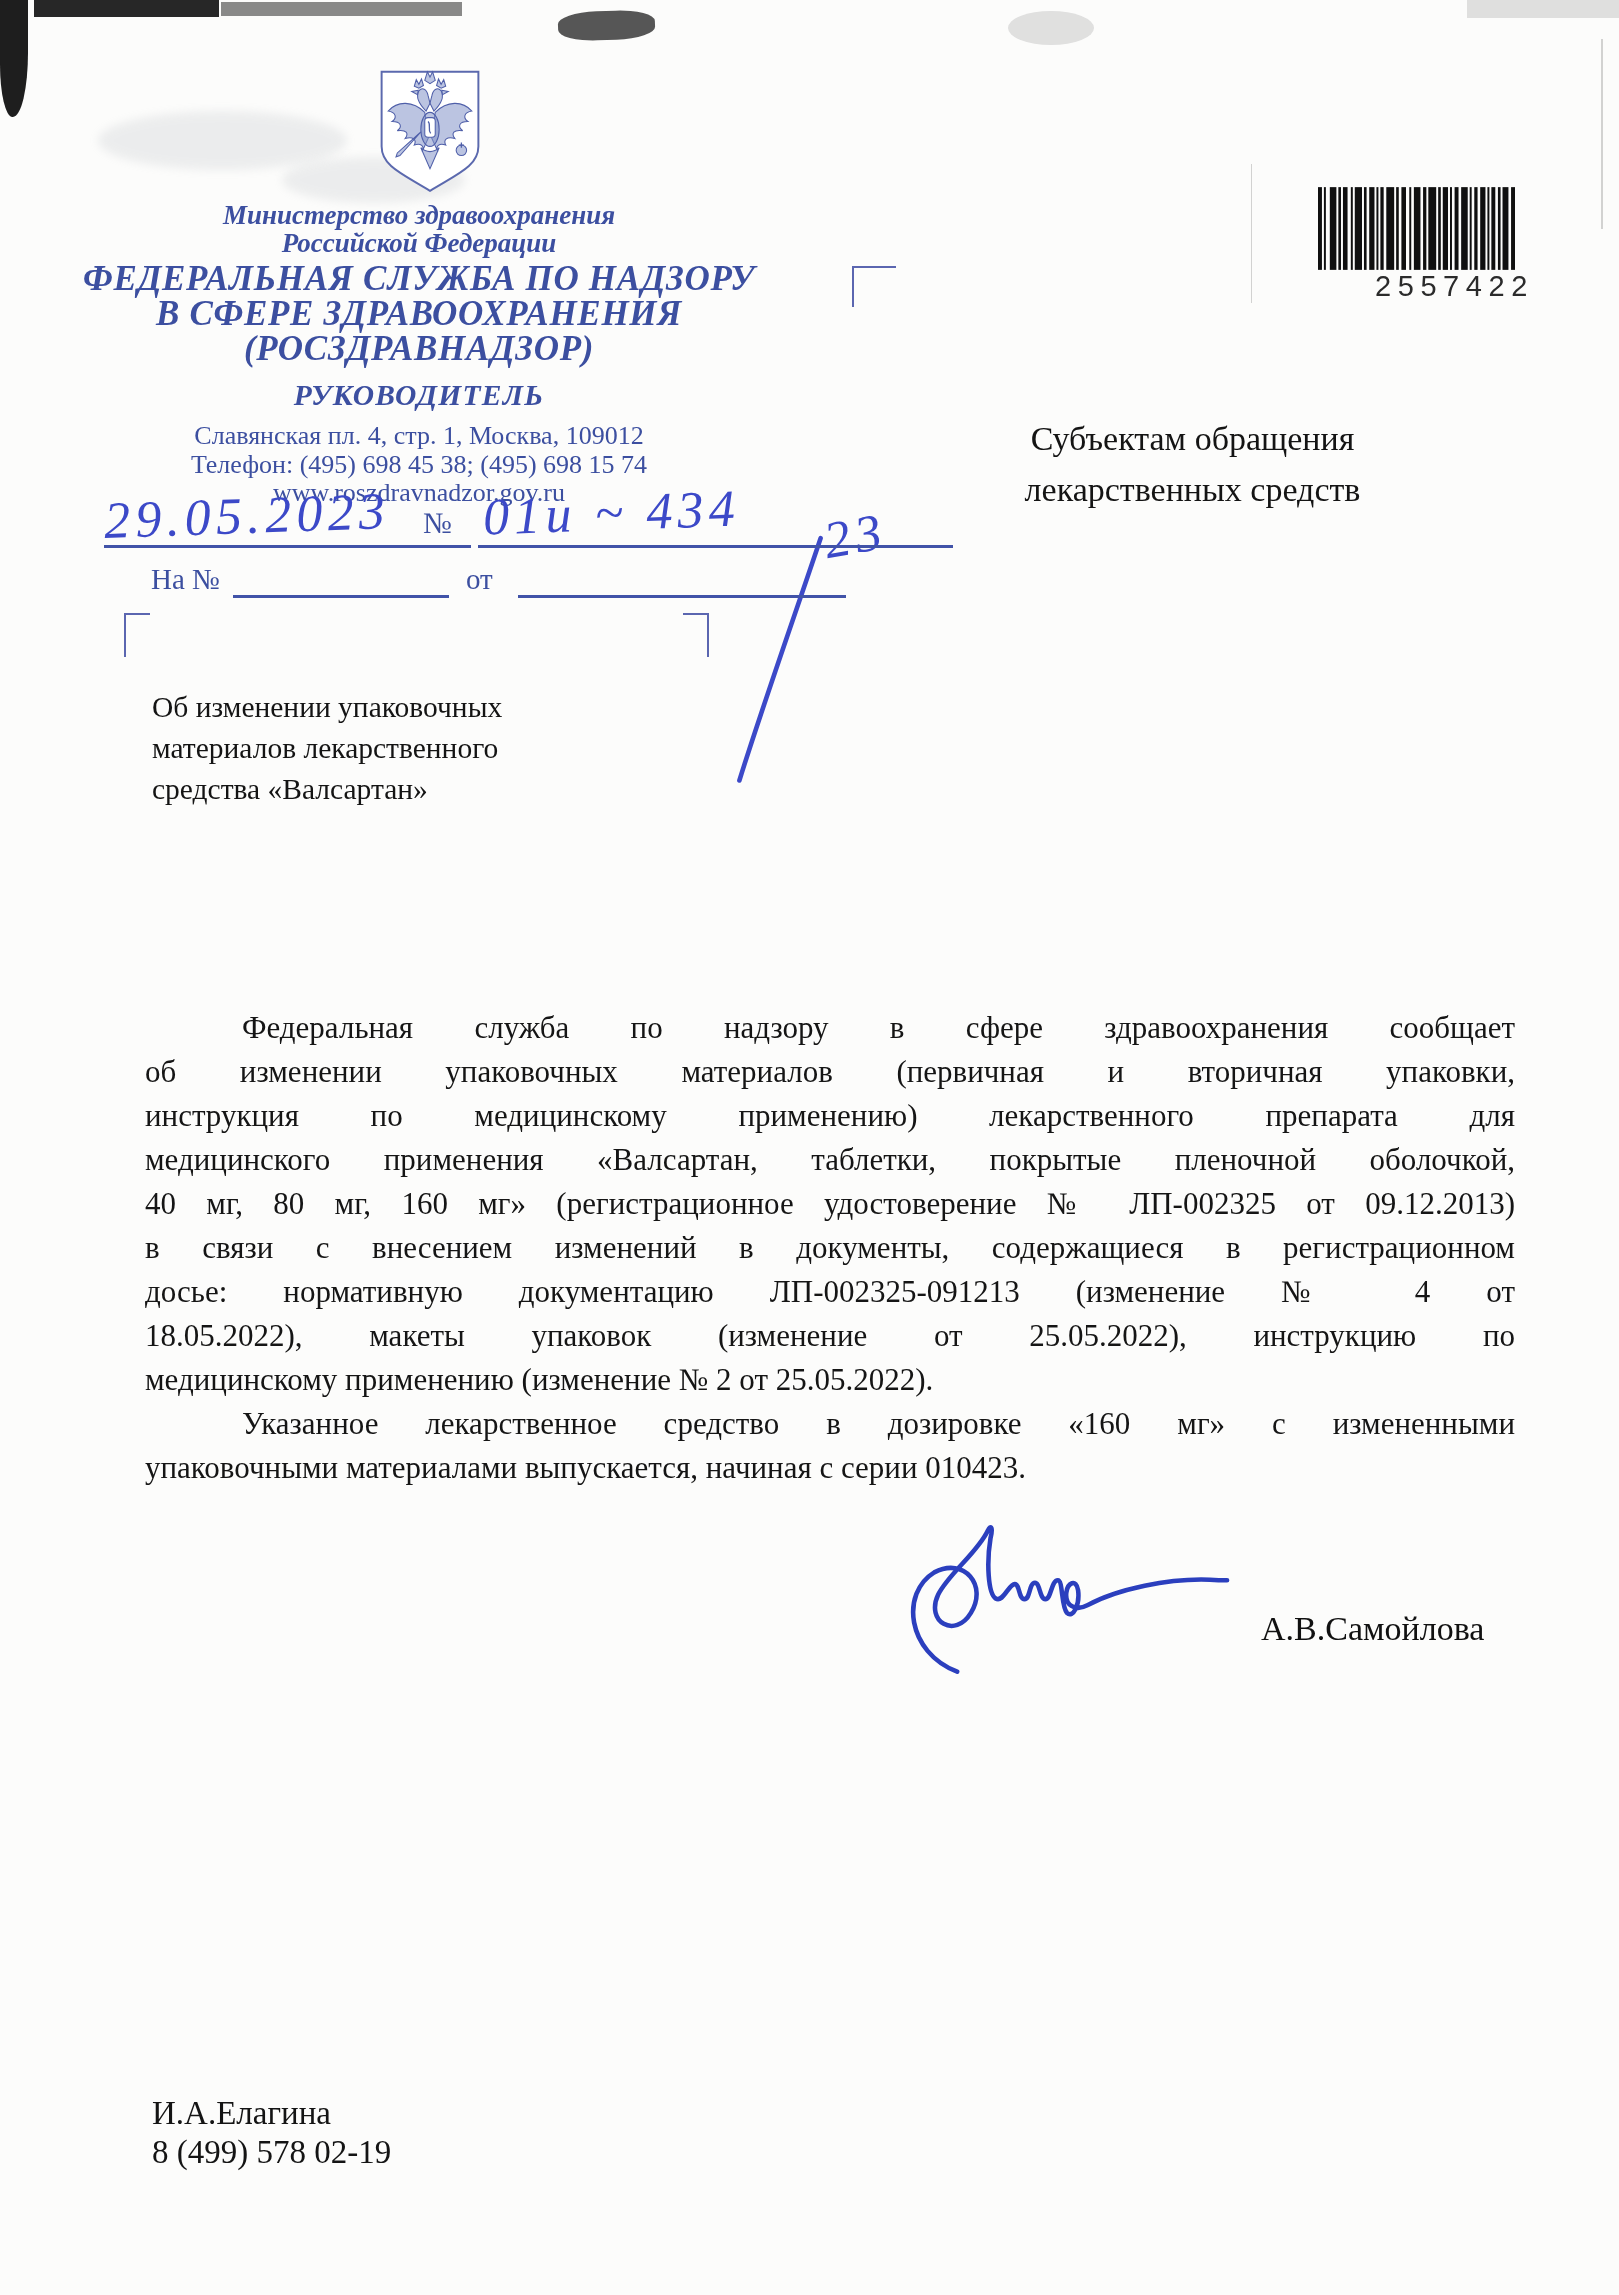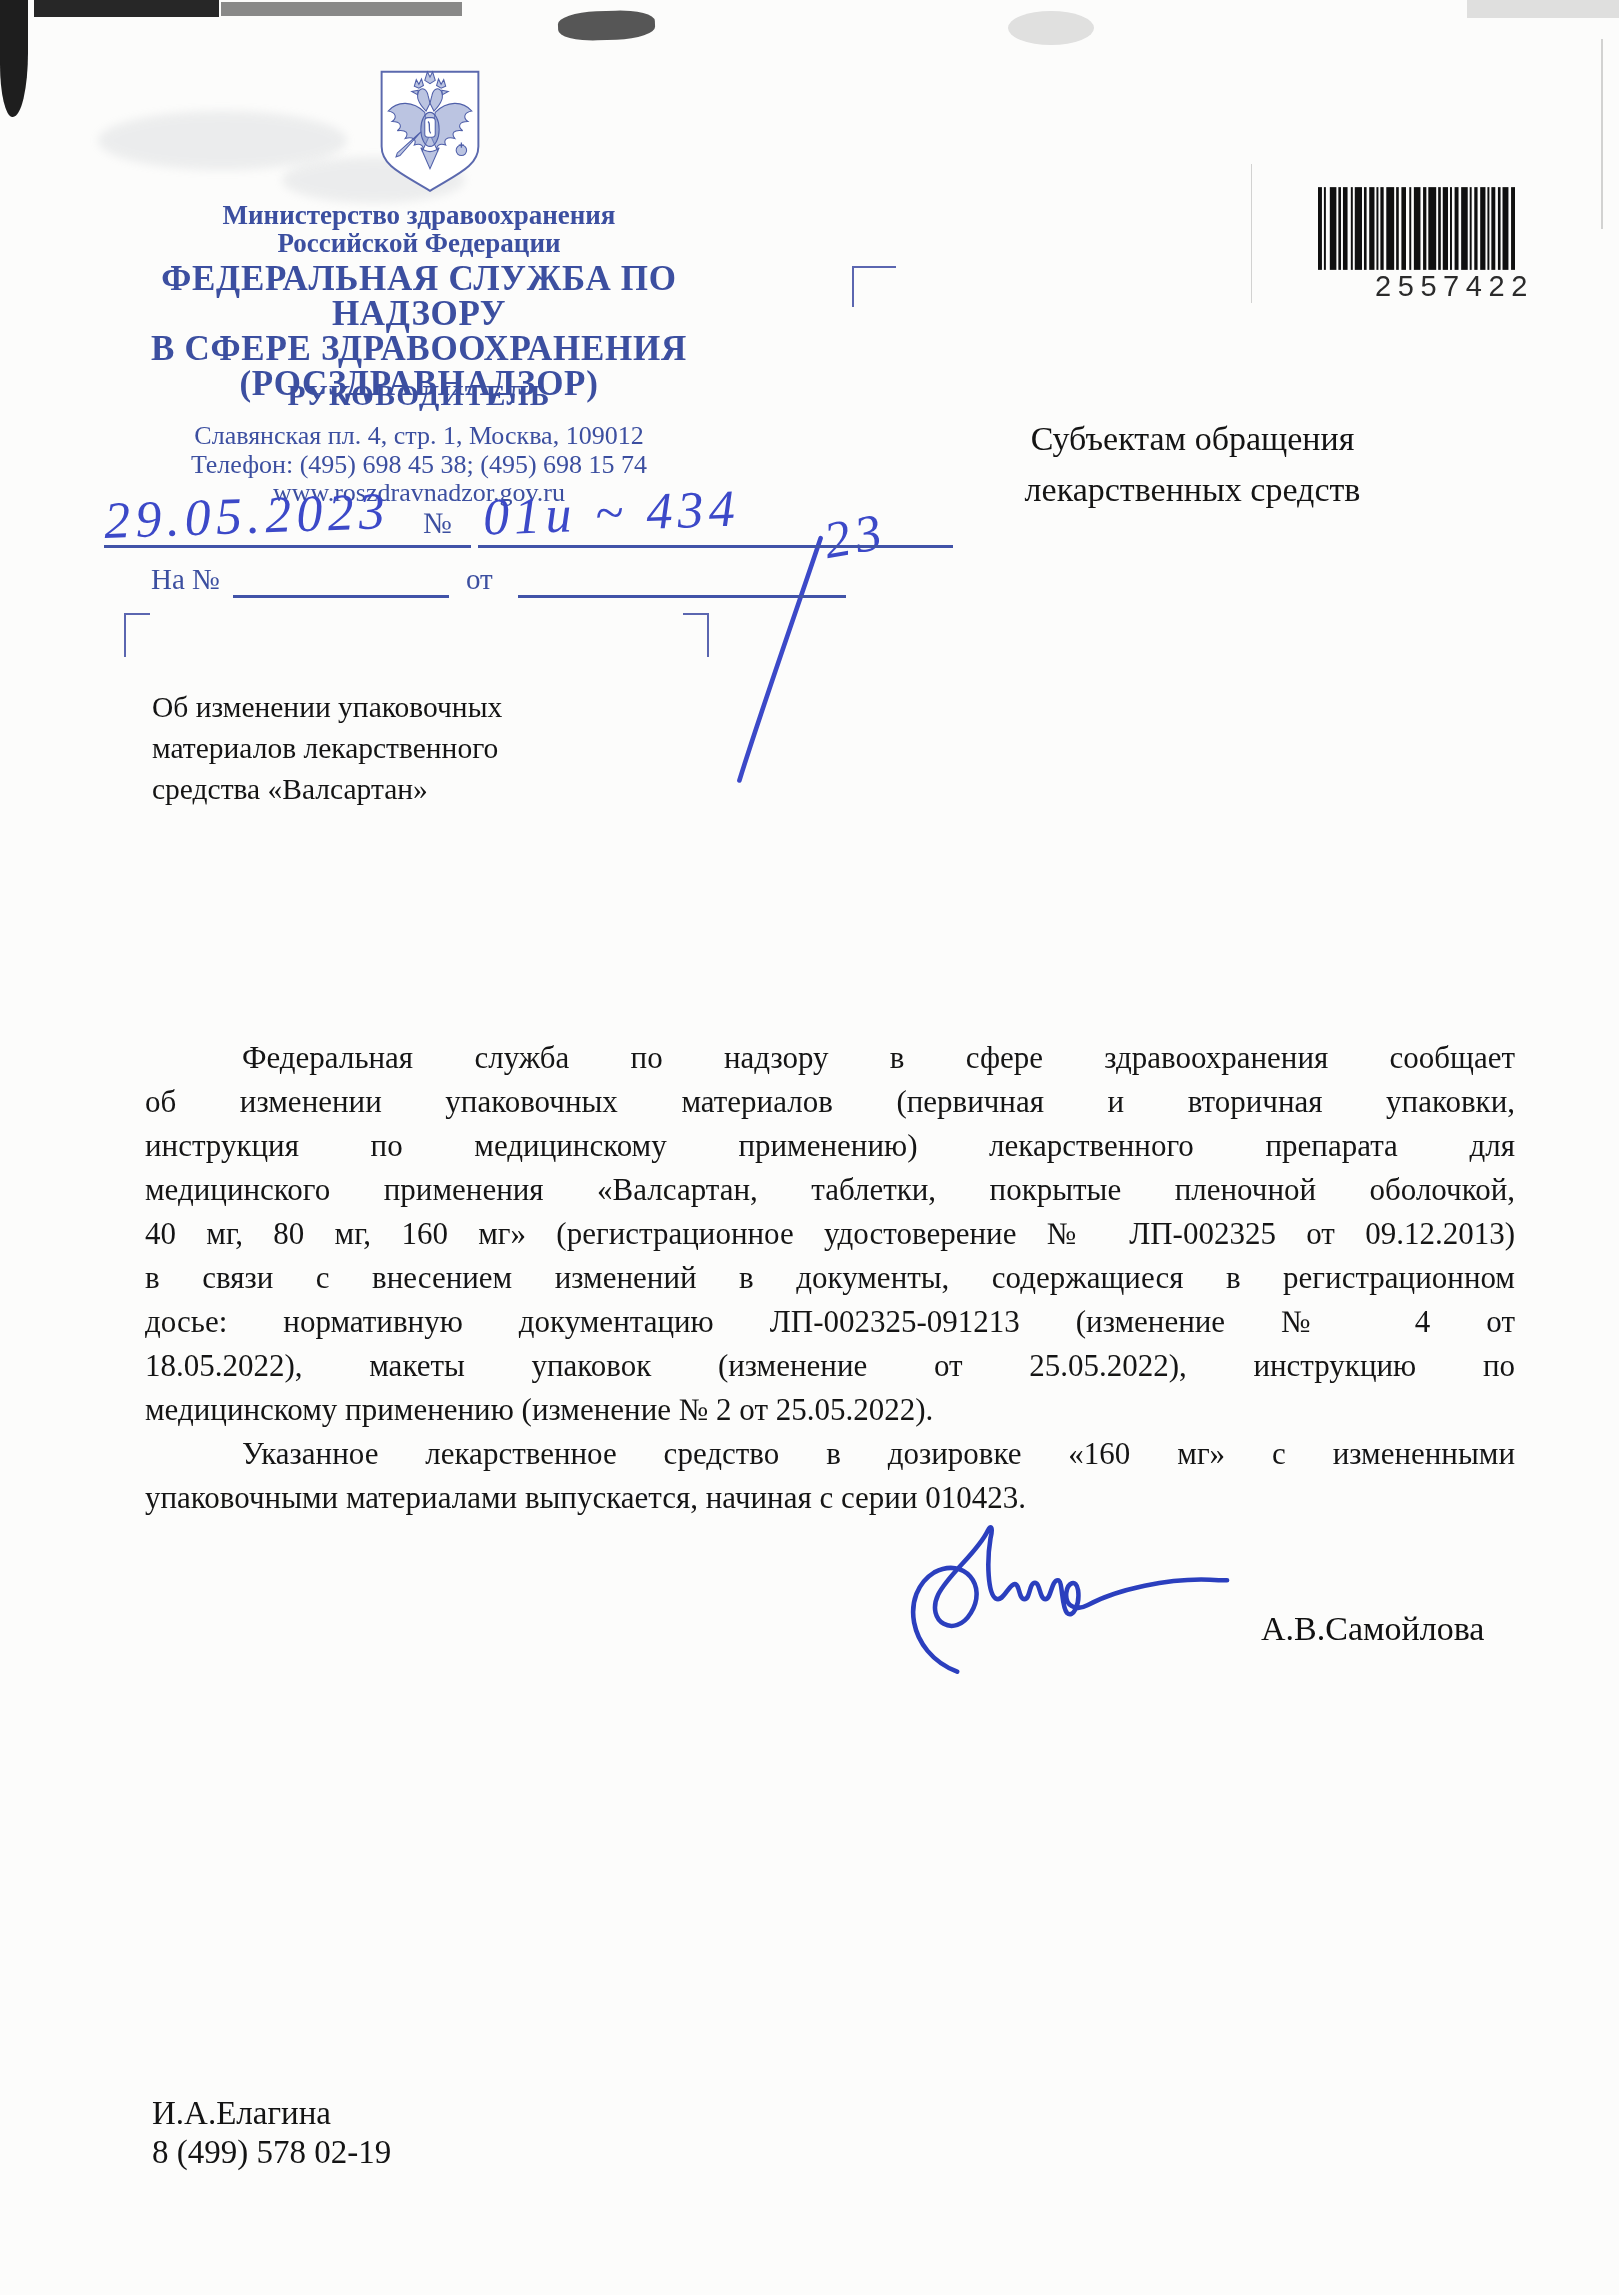--- a/index.html
+++ b/index.html
@@ -1,39 +1,39 @@
 <!DOCTYPE html>
 <html style="font-size:10.5px"><head>
 <meta charset="utf-8">
 <style>
   html,body{margin:0;padding:0;background:#e8e8e6;}
   .page{position:relative;width:1619px;height:2295px;background:#fcfcfb;overflow:hidden;
         font-family:"Liberation Serif","DejaVu Serif",serif;color:#161616;}
   .abs{position:absolute;}
   
   .lh-col{left:72px;width:694px;text-align:center;color:#3c4fa0;}
-  .lh-bold{font-weight:bold;}
+  .lh-bold{font-weight:bold;font-style:italic;}
   .ministry{top:202px;font-size:27px;line-height:27.5px;}
   .service{top:261px;font-size:35px;line-height:35px;letter-spacing:0.7px;}
   .ruk{top:379px;font-size:29.5px;letter-spacing:1.3px;}
   .addr{font-size:26px;line-height:27.5px;}
   .a1{top:422px;} .a2{top:451px;} .a3{top:479px;}
   
   .hw{color:#3c49c8;font-style:italic;font-size:52px;letter-spacing:5.2px;white-space:nowrap;
       font-family:"Liberation Serif",serif;transform:rotate(-2deg);}
   .uline{height:2.6px;background:#4153a8;}
   .blue-label{color:#3c4fa0;font-size:30px;}
   .reply{color:#3c4fa0;font-size:29px;}
   
   .corner{border-color:#5b66b0;}
   
   .recipient{left:950px;width:485px;text-align:center;font-size:34px;line-height:51px;color:#141414;}
   .subject{left:152px;width:498px;font-size:29.5px;line-height:41px;color:#141414;}
   
-  .body-text{left:145px;width:1370px;font-size:31px;line-height:44px;color:#151515;margin-top:30px;}
+  .body-text{left:145px;width:1370px;font-size:31px;line-height:44px;color:#151515;}
   .bline{text-align:justify;text-align-last:justify;white-space:normal;}
   .bline.last{text-align-last:left;}
   .bline.indent{text-indent:97px;}
   
   .bc-num{left:1356px;top:270px;width:197px;text-align:center;
           font-family:Liberation Sans, sans-serif;
           font-size:29px;letter-spacing:6.6px;color:#2b2b2b;}
   
   .sig-name{left:1261px;top:1610px;font-size:34px;color:#111;}
   .footer{left:152px;font-size:33px;color:#141414;}

